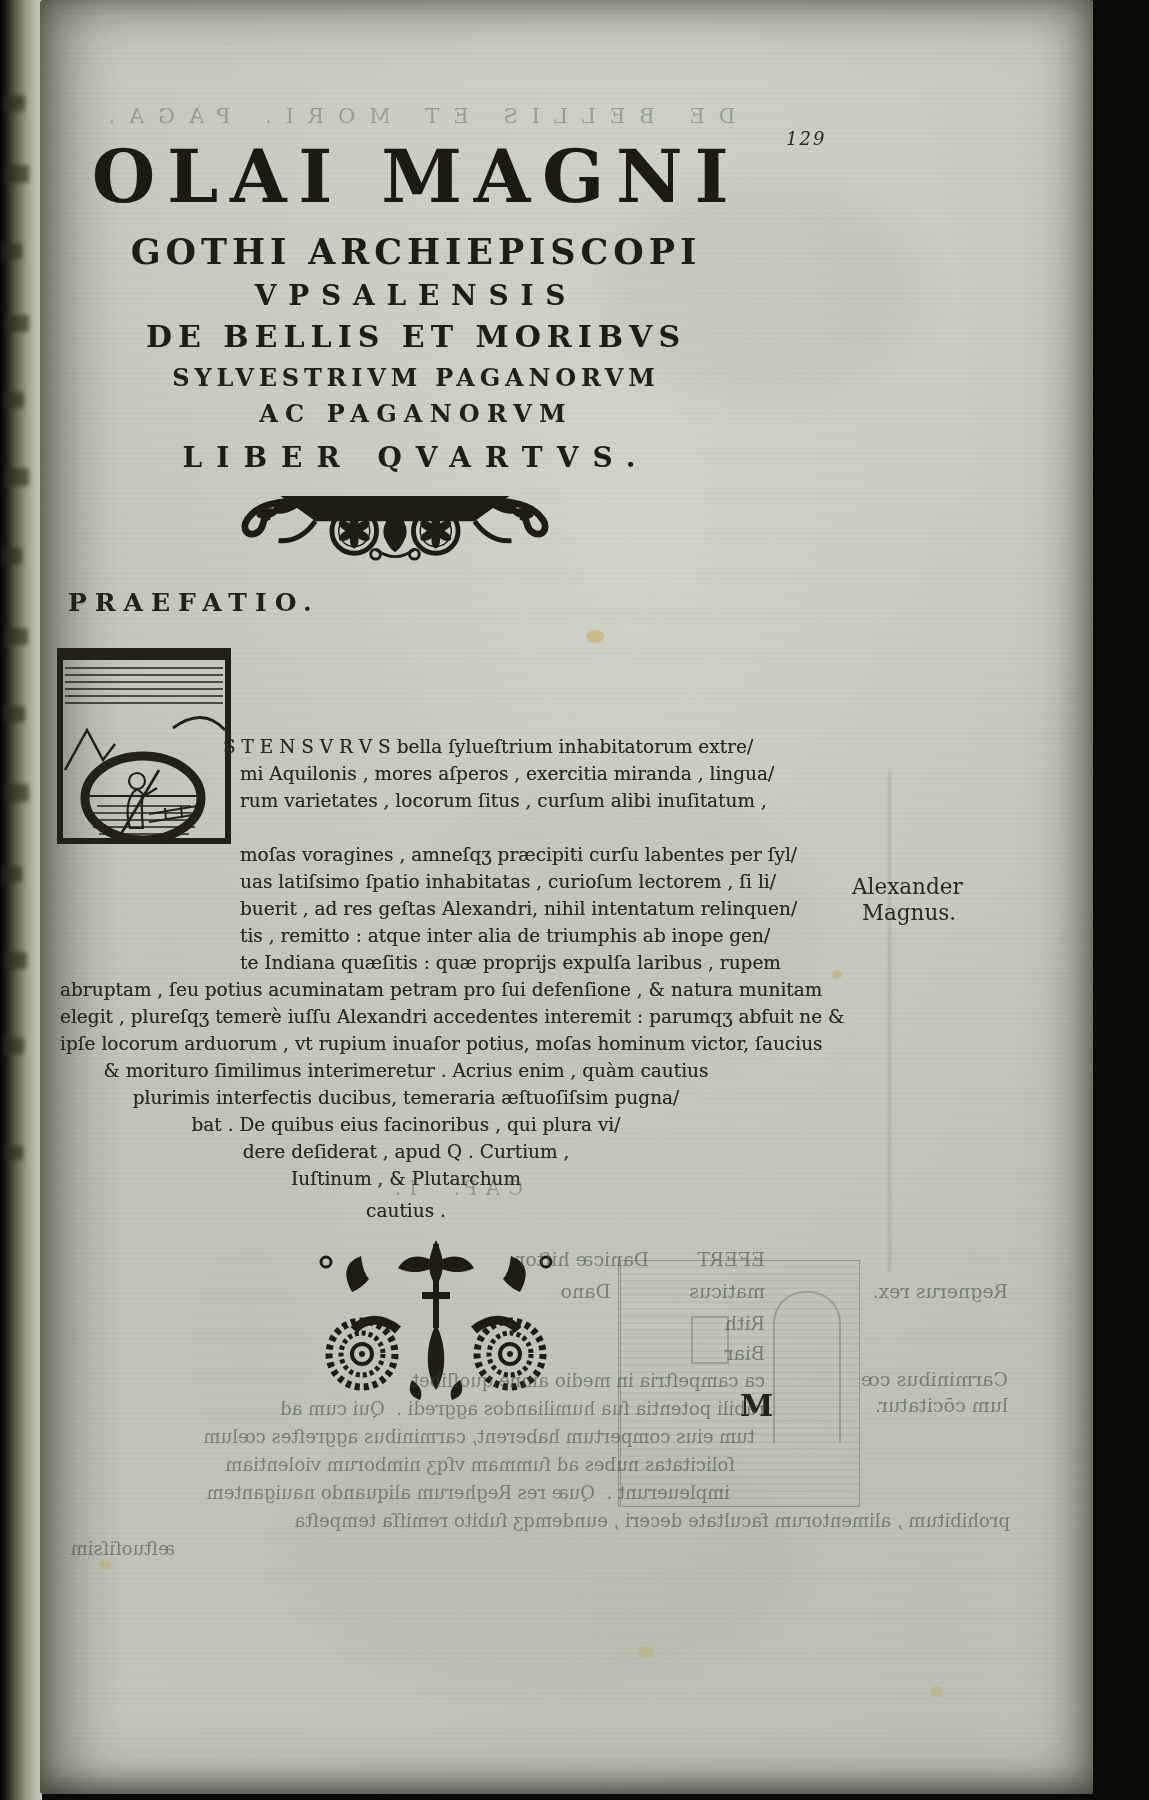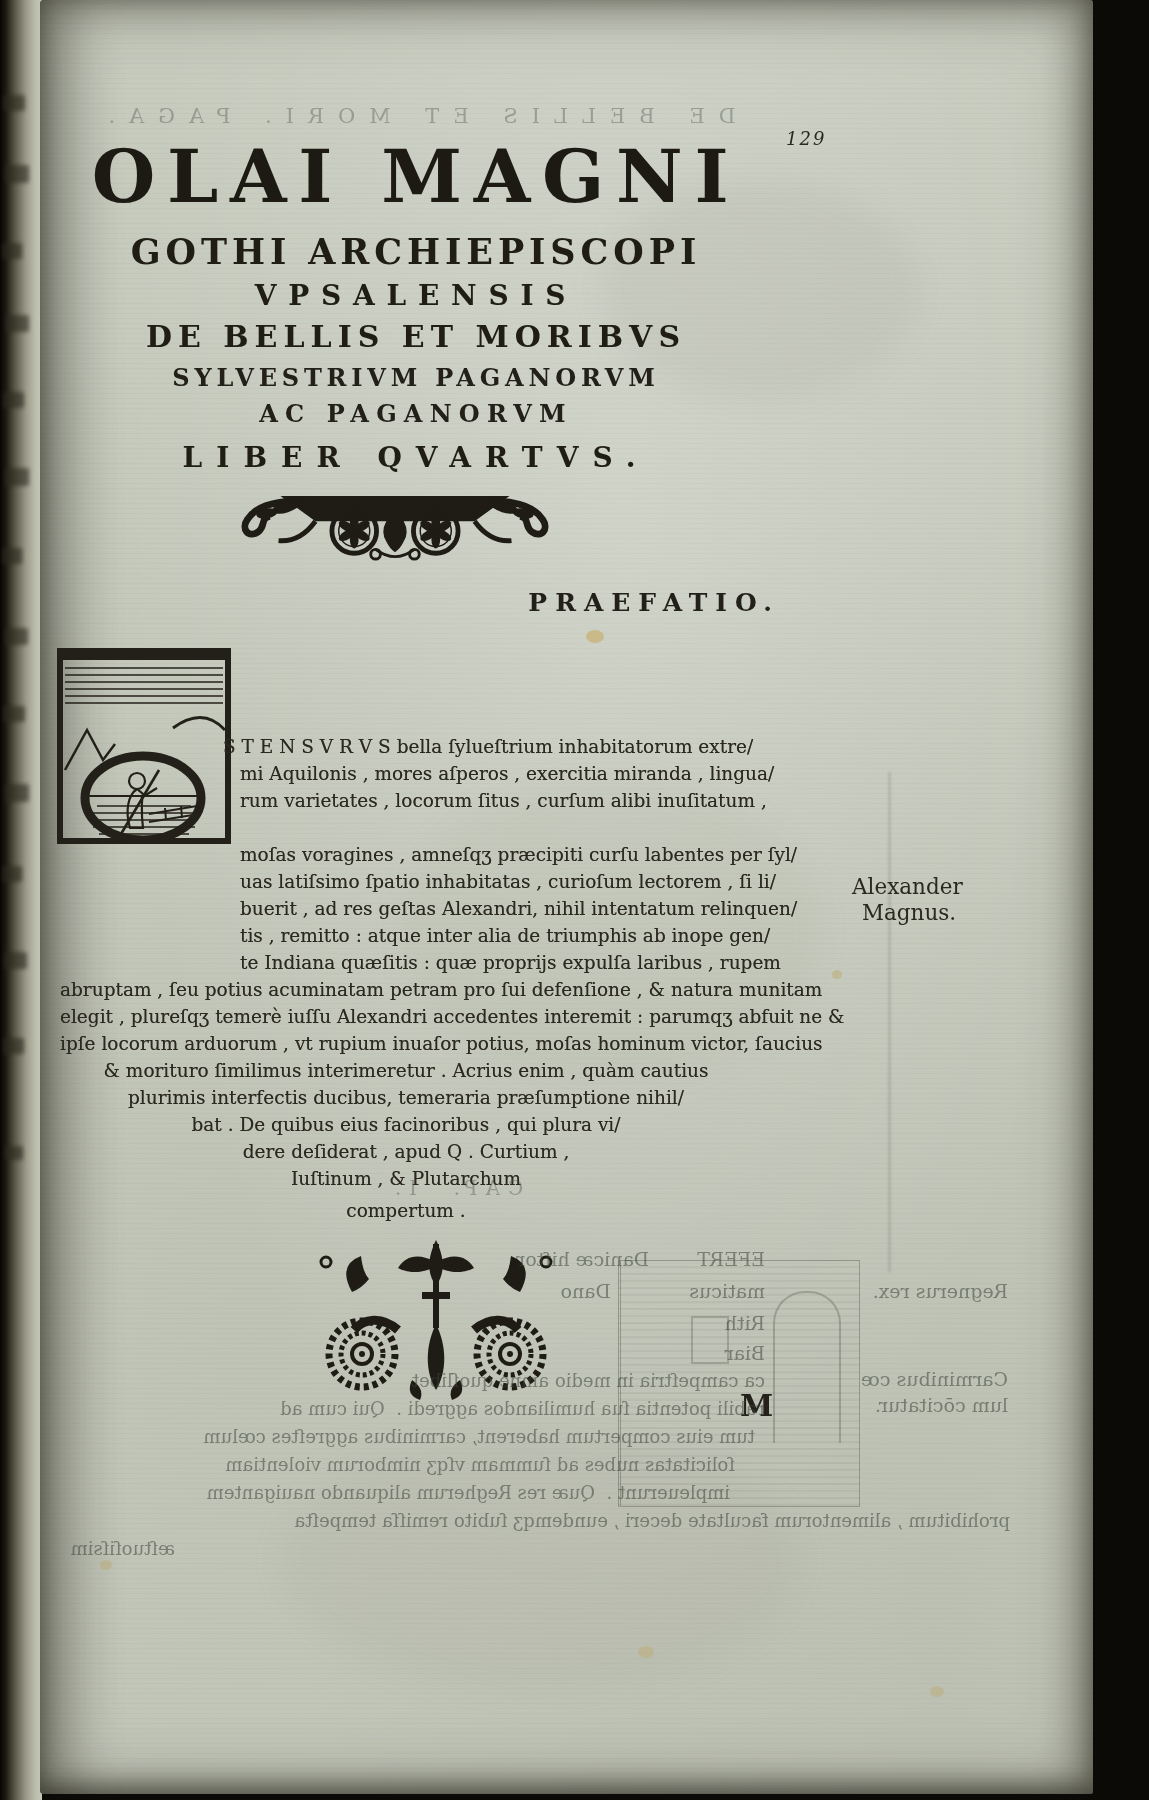--- a/index.html
+++ b/index.html
@@ -29,21 +29,21 @@
   .smudge{position:absolute;border-radius:50%;filter:blur(14px);}
   .crease{left:848px;top:772px;width:3px;height:500px;background:rgba(88,94,82,.18);filter:blur(1px);}
   
   .t1{top:140px;font-size:73px;font-weight:bold;letter-spacing:.16em;line-height:1;color:#1d1a13;}
   .t2{top:231px;font-size:35px;font-weight:bold;letter-spacing:.14em;color:#201d15;}
   .t3{top:279px;font-size:28px;font-weight:bold;letter-spacing:.42em;color:#201d15;}
   .t4{top:319px;font-size:30px;font-weight:bold;letter-spacing:.20em;color:#201d15;}
   .t5{top:363px;font-size:24px;font-weight:bold;letter-spacing:.20em;color:#23201a;}
   .t6{top:399px;font-size:24px;font-weight:bold;letter-spacing:.30em;color:#23201a;}
   .t7{top:441px;font-size:28px;font-weight:bold;letter-spacing:.50em;color:#201d15;}
-  .praef{top:588px;left:28px;width:712px;text-align:right;font-size:25px;font-weight:bold;
+  .praef{top:588px;left:28px;width:712px;text-align:left;font-size:25px;font-weight:bold;
          letter-spacing:.32em;color:#23201a;}
   .body-line{font-size:18.5px;color:#2b2820;text-shadow:0 0 .4px rgba(40,35,25,.55);}
   .mnote{left:812px;top:874px;font-size:21.5px;line-height:26px;color:#2b2820;}
   .sig{left:700px;top:1388px;font-size:30px;font-weight:bold;color:#24211a;}
   .pgnum{left:746px;top:112px;font-size:18px;letter-spacing:2px;color:#2b2820;font-style:italic;margin-top:16px;}
   .runhead{left:45px;top:104px;width:660px;text-align:center;font-size:21px;letter-spacing:14px;}
   .caph{left:330px;top:1176px;width:170px;text-align:center;font-size:20px;letter-spacing:8px;}
   
   .verso-rect{left:578px;top:1260px;width:238px;height:245px;
     border:1px solid rgba(70,76,64,.35);border-left:3px double rgba(70,76,64,.38);
@@ -186,25 +186,25 @@
     <div class="abs body-line nw" style="left:200px;top:871px">uas latiſsimo ſpatio inhabitatas , curioſum lectorem , ſi li/</div>
     <div class="abs body-line nw" style="left:200px;top:898px">buerit , ad res geſtas Alexandri, nihil intentatum relinquen/</div>
     <div class="abs body-line nw" style="left:200px;top:925px">tis , remitto :  atque inter alia de triumphis ab inope gen/</div>
     <div class="abs body-line nw" style="left:200px;top:952px">te Indiana quæſitis :  quæ proprijs expulſa laribus , rupem</div>
 
     <div class="abs body-line nw" style="left:20px;top:979px">abruptam , ſeu potius acuminatam petram pro ſui defenſione , &amp; natura munitam</div>
     <div class="abs body-line nw" style="left:20px;top:1006px">elegit , plureſqʒ temerè iuſſu Alexandri accedentes interemit :  parumqʒ abfuit ne &amp;</div>
     <div class="abs body-line nw" style="left:20px;top:1033px">ipſe locorum arduorum , vt rupium inuaſor potius, moſas hominum victor, ſaucius</div>
 
     <div class="abs body-line" style="left:20px;top:1060px;width:692px;text-align:center">&amp; morituro ſimilimus interimeretur .   Acrius enim , quàm cautius</div>
-    <div class="abs body-line" style="left:20px;top:1087px;width:692px;text-align:center">plurimis interfectis ducibus, temeraria præſumptione nihil/</div>
+    <div class="abs body-line" style="left:20px;top:1087px;width:692px;text-align:center">plurimis interfectis ducibus, temeraria æſtuoſiſsim pugna/</div>
     <div class="abs body-line" style="left:20px;top:1114px;width:692px;text-align:center">bat .  De quibus eius facinoribus , qui plura vi/</div>
     <div class="abs body-line" style="left:20px;top:1141px;width:692px;text-align:center">dere deſiderat , apud Q . Curtium ,</div>
     <div class="abs body-line" style="left:20px;top:1168px;width:692px;text-align:center">Iuſtinum , &amp; Plutarchum</div>
-    <div class="abs body-line" style="left:20px;top:1200px;width:692px;text-align:center">compertum .</div>
+    <div class="abs body-line" style="left:20px;top:1200px;width:692px;text-align:center">cautius .</div>
 
     <div class="abs mnote">
       <div class="nw">Alexander</div>
       <div class="nw" style="text-indent:10px">Magnus.</div>
     </div>
 
     <div class="abs caph bleed bleed-light">CAP.  I.</div>
 
     <div class="abs" style="left:260px;top:1232px;width:272px;height:178px">
       <svg width="272" height="178" viewBox="0 0 272 178" xmlns="http://www.w3.org/2000/svg">

